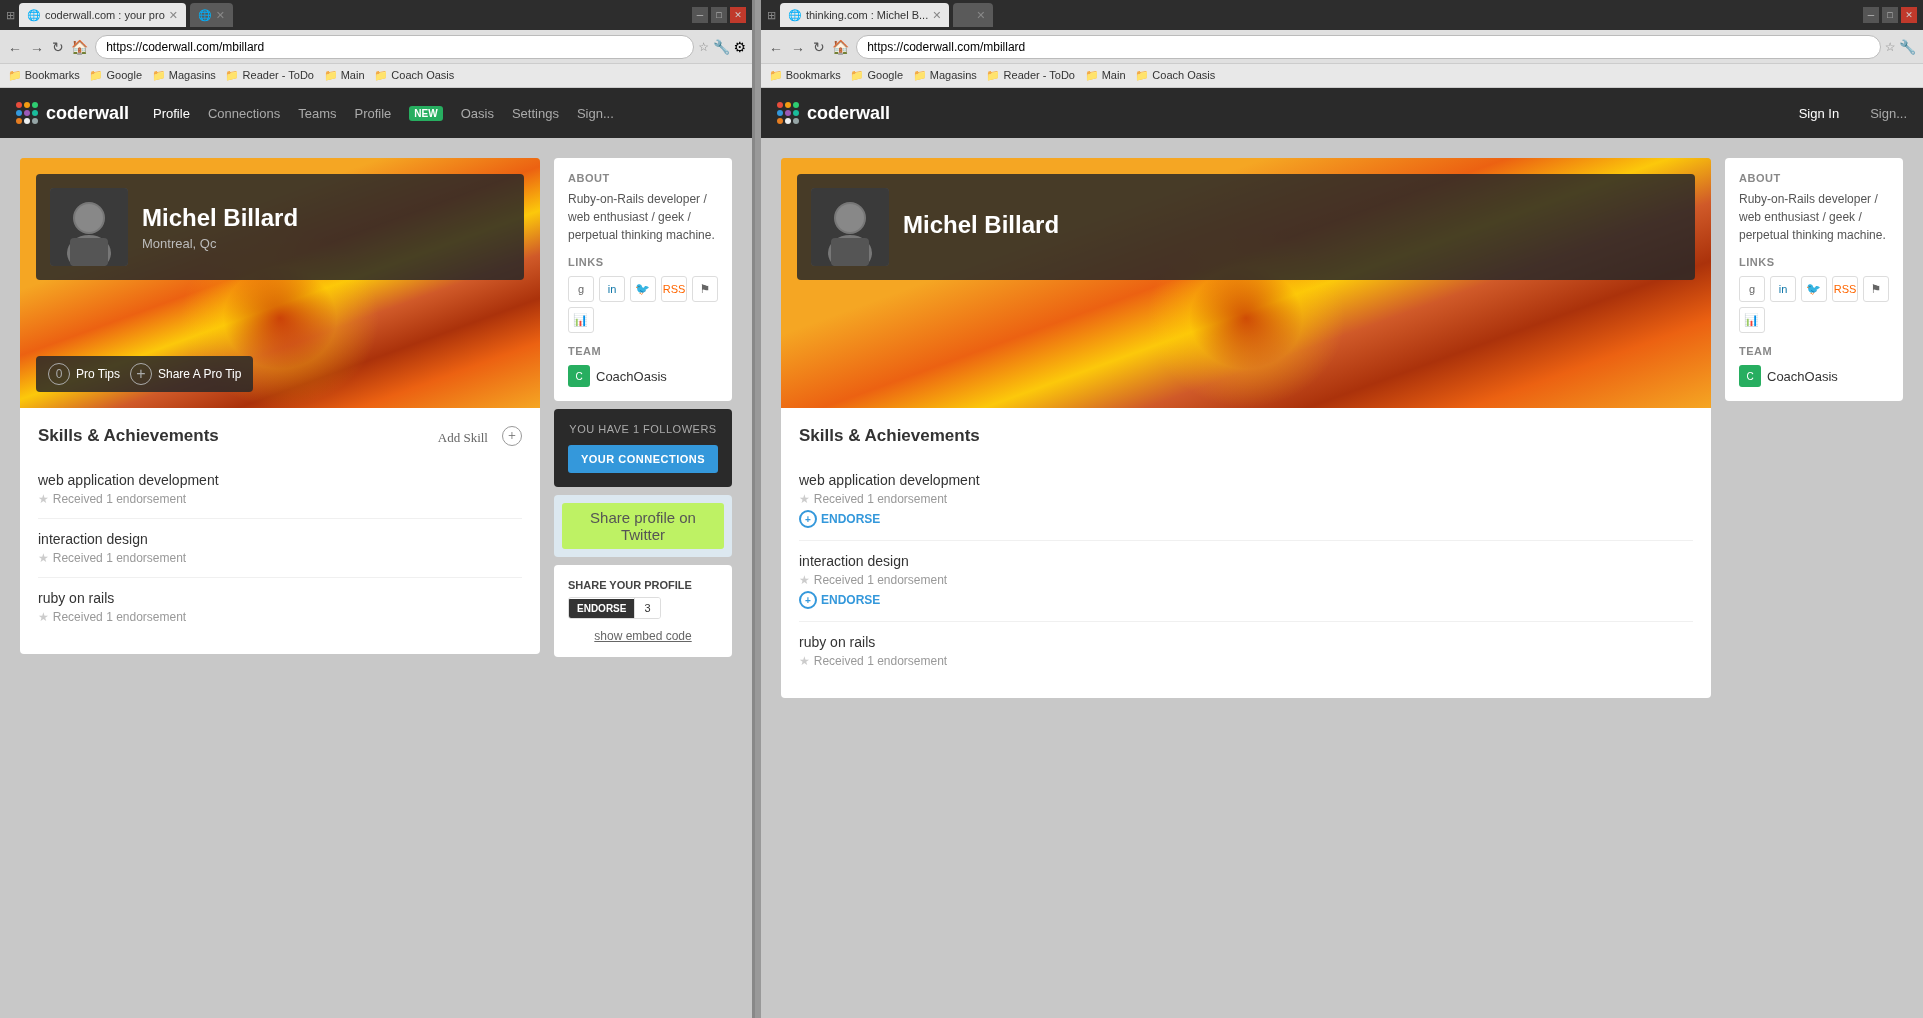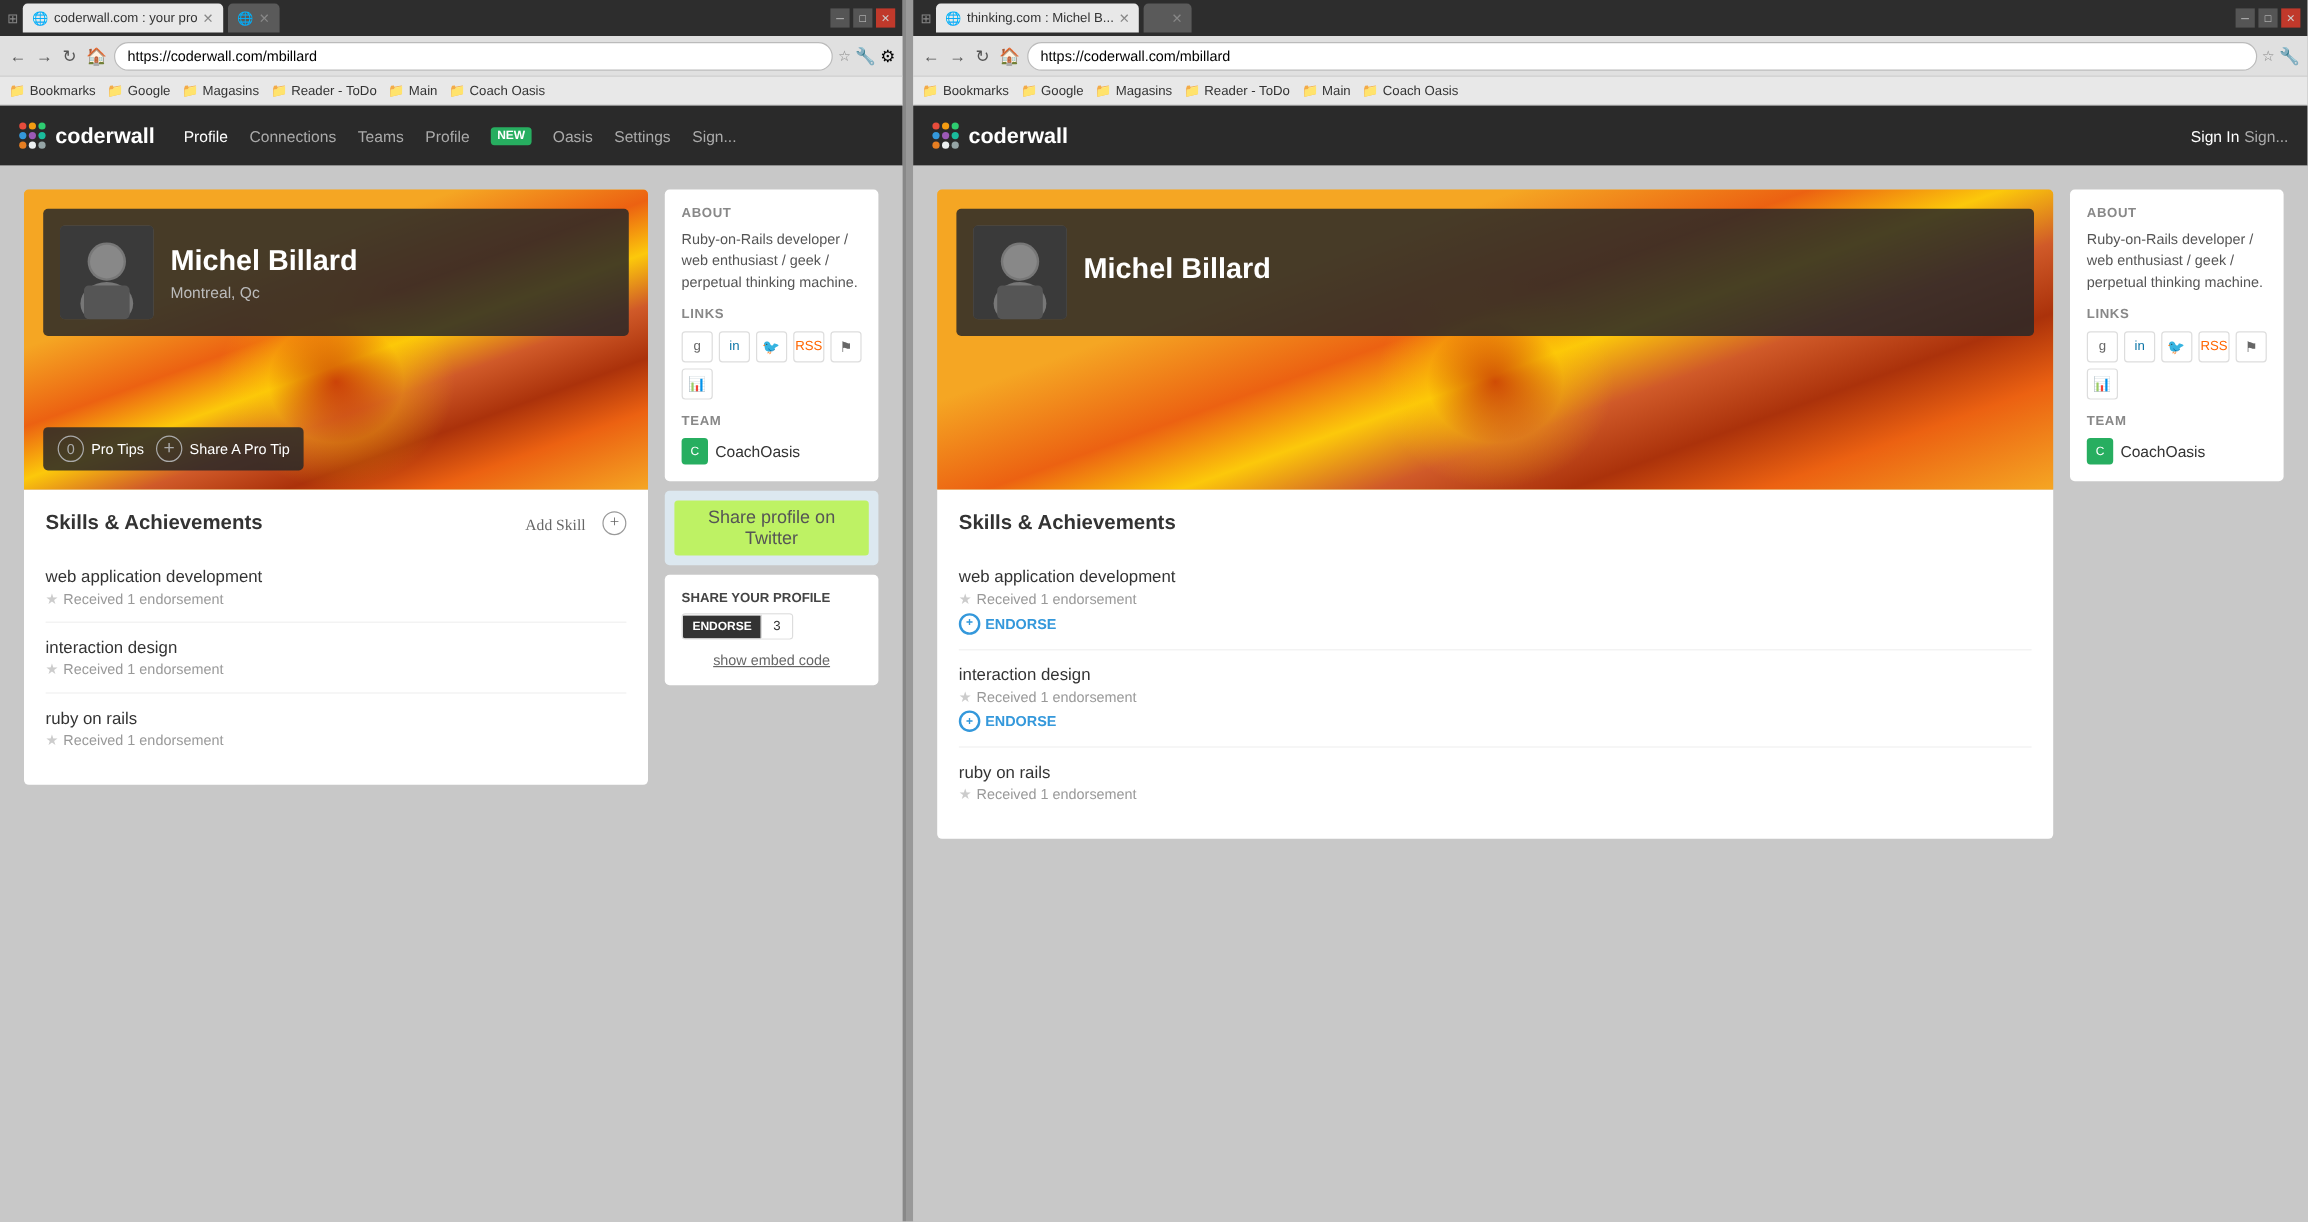--- a/index.html
+++ b/index.html
@@ -172,20 +172,24 @@
             <div style="width:26px;height:26px;border:1px solid #ddd;border-radius:3px;display:flex;align-items:center;justify-content:center;font-size:12px;color:#666;cursor:pointer;">📊</div>
           </div>
 
           <div style="font-size:11px;font-weight:bold;color:#888;text-transform:uppercase;margin-top:12px;margin-bottom:8px;letter-spacing:0.5px;">TEAM</div>
           <div style="display:flex;align-items:center;gap:6px;">
             <div style="width:22px;height:22px;background:#27ae60;border-radius:3px;display:flex;align-items:center;justify-content:center;font-size:10px;color:white;">C</div>
             <span style="font-size:13px;color:#333;">CoachOasis</span>
           </div>
         </div>
 
+        <div style="background:#2a2a2a;border-radius:4px;padding:14px;text-align:center;">
+          <div style="font-size:11px;color:#aaa;text-transform:uppercase;letter-spacing:0.5px;margin-bottom:10px;">YOU HAVE 1 FOLLOWERS</div>
+          <button style="background:#3498db;color:white;border:none;border-radius:3px;padding:8px 10px;font-size:11px;cursor:pointer;width:100%;text-transform:uppercase;font-weight:bold;letter-spacing:0.5px;">YOUR CONNECTIONS</button>
+        </div>
 
         <div style="background:#dce8f0;border-radius:4px;padding:8px;">
           <button style="background:#bef264;border:none;width:100%;padding:6px;font-size:15px;color:#555;cursor:pointer;border-radius:3px;">Share profile on Twitter</button>
         </div>
 
         <div style="background:white;border-radius:4px;padding:14px;">
           <div style="font-size:11px;font-weight:bold;color:#444;text-transform:uppercase;margin-bottom:6px;">SHARE YOUR PROFILE</div>
           <div style="display:inline-flex;align-items:center;border:1px solid #ddd;border-radius:3px;overflow:hidden;margin-bottom:10px;">
             <span style="background:#333;color:white;padding:4px 8px;font-size:10px;font-weight:bold;">ENDORSE</span>
             <span style="background:white;color:#333;padding:4px 9px;font-size:11px;border-left:1px solid #ddd;">3</span>
@@ -251,21 +255,21 @@
           <div style="width:6px;height:6px;border-radius:50%;background:#3498db;"></div>
           <div style="width:6px;height:6px;border-radius:50%;background:#9b59b6;"></div>
           <div style="width:6px;height:6px;border-radius:50%;background:#1abc9c;"></div>
           <div style="width:6px;height:6px;border-radius:50%;background:#e67e22;"></div>
           <div style="width:6px;height:6px;border-radius:50%;background:#ecf0f1;"></div>
           <div style="width:6px;height:6px;border-radius:50%;background:#95a5a6;"></div>
         </div>
         <span style="color:white;font-size:18px;font-weight:bold;">coderwall</span>
       </div>
       <div style="flex:1;"></div>
-      <div style="display:flex;gap:4px;align-items:center;">
+      <div style="display:flex;gap:31px;align-items:center;">
         <a href="#" style="color:white;text-decoration:none;font-size:13px;">Sign In</a>
         <a href="#" style="color:#aaa;text-decoration:none;font-size:13px;">Sign...</a>
       </div>
     </div>
 
     <div style="flex:1;overflow-y:auto;background:#c8c8c8;padding:20px;display:flex;gap:14px;">
 
       <div style="flex:1;display:flex;flex-direction:column;">
 
         <div style="background:#f5a623;border-radius:4px 4px 0 0;height:250px;position:relative;overflow:hidden;">

